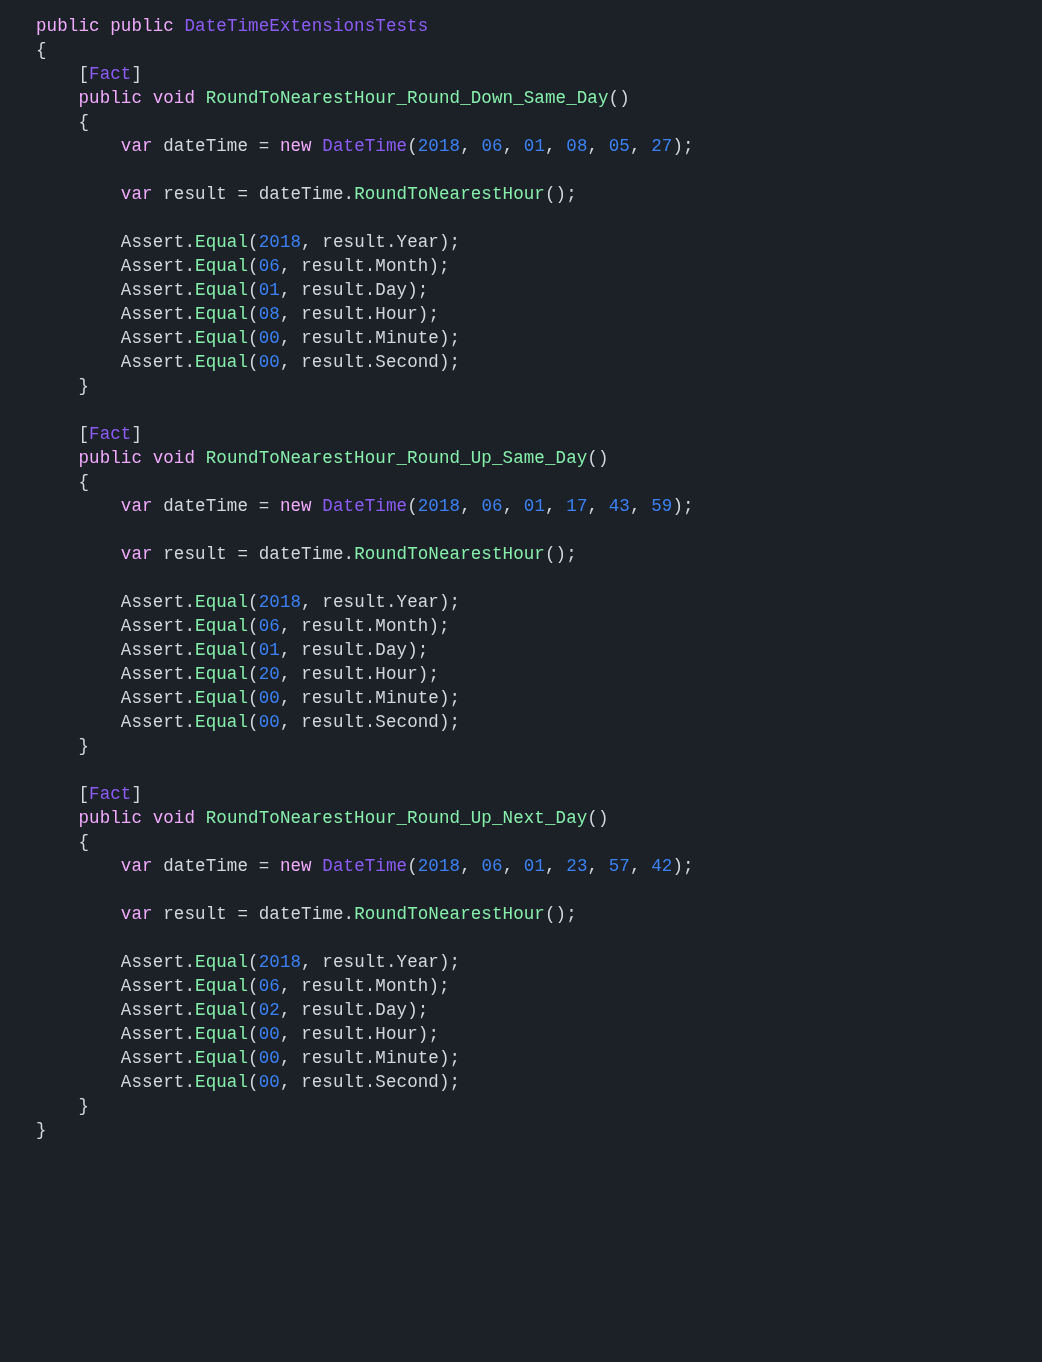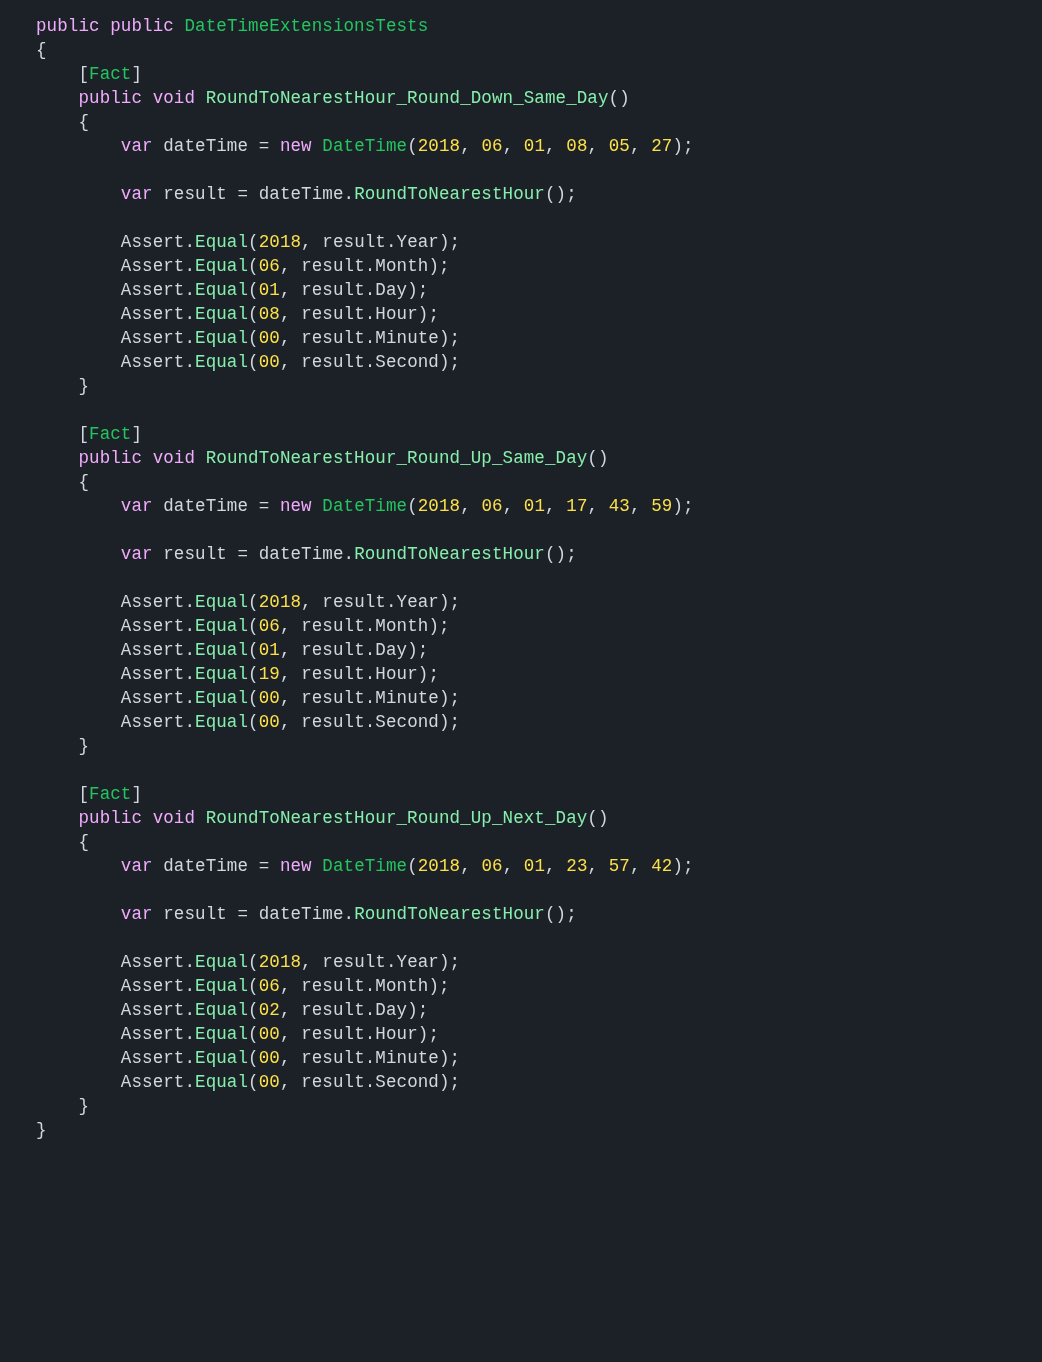--- a/index.html
+++ b/index.html
@@ -14,23 +14,23 @@
     margin: 0;
     padding: 14px 0 0 36px;
     font-family: "SF Mono", "Menlo", "Consolas", "Liberation Mono", monospace;
     font-size: 17.5px;
     line-height: 24px;
     color: #d0d7de;
     white-space: pre;
     letter-spacing: 0.1px;
   }
   .kw   { color: #f0abfc; }  
-  .type { color: #22c55e; }  
+  .type { color: #8b5cf6; }  
   .fn   { color: #86efac; }  
-  .num  { color: #fde047; }  
+  .num  { color: #3b82f6; }  
   .id   { color: #d0d7de; }
   .punc { color: #d0d7de; }
 </style>
 </head>
 <body>
 
 <pre class="code"><span class="kw">public</span> <span class="kw">public</span> <span class="type">DateTimeExtensionsTests</span>
 <span class="punc">{</span>
     <span class="punc">[</span><span class="type">Fact</span><span class="punc">]</span>
     <span class="kw">public</span> <span class="kw">void</span> <span class="fn">RoundToNearestHour_Round_Down_Same_Day</span><span class="punc">()</span>
@@ -50,21 +50,21 @@
     <span class="punc">[</span><span class="type">Fact</span><span class="punc">]</span>
     <span class="kw">public</span> <span class="kw">void</span> <span class="fn">RoundToNearestHour_Round_Up_Same_Day</span><span class="punc">()</span>
     <span class="punc">{</span>
         <span class="kw">var</span> <span class="id">dateTime</span> <span class="punc">=</span> <span class="kw">new</span> <span class="type">DateTime</span><span class="punc">(</span><span class="num">2018</span><span class="punc">, </span><span class="num">06</span><span class="punc">, </span><span class="num">01</span><span class="punc">, </span><span class="num">17</span><span class="punc">, </span><span class="num">43</span><span class="punc">, </span><span class="num">59</span><span class="punc">);</span>
 
         <span class="kw">var</span> <span class="id">result</span> <span class="punc">=</span> <span class="id">dateTime</span><span class="punc">.</span><span class="fn">RoundToNearestHour</span><span class="punc">();</span>
 
         <span class="id">Assert</span><span class="punc">.</span><span class="fn">Equal</span><span class="punc">(</span><span class="num">2018</span><span class="punc">, </span><span class="id">result</span><span class="punc">.</span><span class="id">Year</span><span class="punc">);</span>
         <span class="id">Assert</span><span class="punc">.</span><span class="fn">Equal</span><span class="punc">(</span><span class="num">06</span><span class="punc">, </span><span class="id">result</span><span class="punc">.</span><span class="id">Month</span><span class="punc">);</span>
         <span class="id">Assert</span><span class="punc">.</span><span class="fn">Equal</span><span class="punc">(</span><span class="num">01</span><span class="punc">, </span><span class="id">result</span><span class="punc">.</span><span class="id">Day</span><span class="punc">);</span>
-        <span class="id">Assert</span><span class="punc">.</span><span class="fn">Equal</span><span class="punc">(</span><span class="num">19</span><span class="punc">, </span><span class="id">result</span><span class="punc">.</span><span class="id">Hour</span><span class="punc">);</span>
+        <span class="id">Assert</span><span class="punc">.</span><span class="fn">Equal</span><span class="punc">(</span><span class="num">20</span><span class="punc">, </span><span class="id">result</span><span class="punc">.</span><span class="id">Hour</span><span class="punc">);</span>
         <span class="id">Assert</span><span class="punc">.</span><span class="fn">Equal</span><span class="punc">(</span><span class="num">00</span><span class="punc">, </span><span class="id">result</span><span class="punc">.</span><span class="id">Minute</span><span class="punc">);</span>
         <span class="id">Assert</span><span class="punc">.</span><span class="fn">Equal</span><span class="punc">(</span><span class="num">00</span><span class="punc">, </span><span class="id">result</span><span class="punc">.</span><span class="id">Second</span><span class="punc">);</span>
     <span class="punc">}</span>
 
     <span class="punc">[</span><span class="type">Fact</span><span class="punc">]</span>
     <span class="kw">public</span> <span class="kw">void</span> <span class="fn">RoundToNearestHour_Round_Up_Next_Day</span><span class="punc">()</span>
     <span class="punc">{</span>
         <span class="kw">var</span> <span class="id">dateTime</span> <span class="punc">=</span> <span class="kw">new</span> <span class="type">DateTime</span><span class="punc">(</span><span class="num">2018</span><span class="punc">, </span><span class="num">06</span><span class="punc">, </span><span class="num">01</span><span class="punc">, </span><span class="num">23</span><span class="punc">, </span><span class="num">57</span><span class="punc">, </span><span class="num">42</span><span class="punc">);</span>
 
         <span class="kw">var</span> <span class="id">result</span> <span class="punc">=</span> <span class="id">dateTime</span><span class="punc">.</span><span class="fn">RoundToNearestHour</span><span class="punc">();</span>

